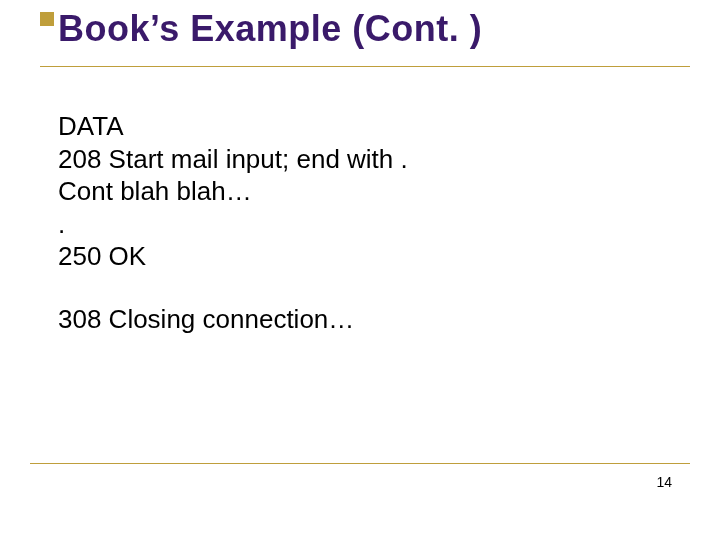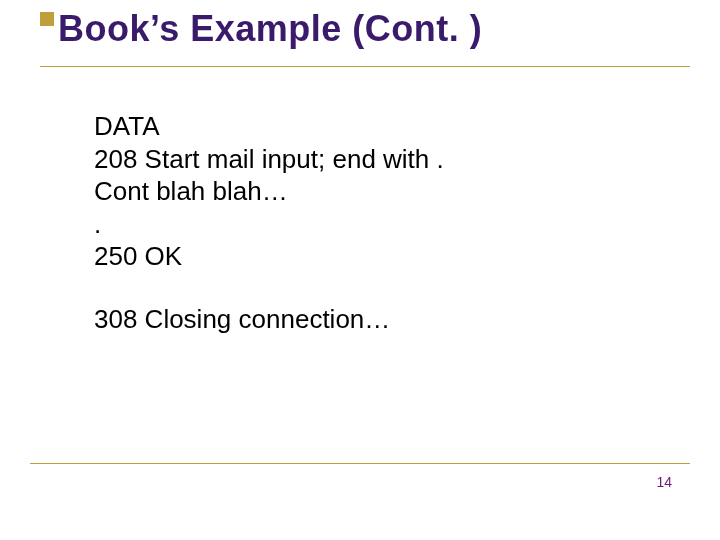--- a/index.html
+++ b/index.html
@@ -43,42 +43,41 @@
     height: 0;
     border-bottom: 1.5px solid #bf9e3b;
   }
   .body {
     position: absolute;
     left: 58px;
     top: 110px;
     font-size: 26px;
     color: #000000;
     line-height: 1.25;
-    margin-left: 36px;
   }
   .body .line {
     display: block;
   }
   .gap {
     height: 30px;
   }
   .footer-line {
     position: absolute;
     left: 30px;
     right: 30px;
     bottom: 52px;
     height: 0;
     border-bottom: 1.5px solid #bf9e3b;
   }
   .page-number {
     position: absolute;
     right: 48px;
     bottom: 26px;
     font-size: 14px;
-    color: #701a75;
+    color: #000000;
   }
 </style>
 </head>
 <body>
 
 <div class="slide">
 
   <div class="accent-box"></div>
 
   <div class="title">Book’s Example (Cont. )</div>

